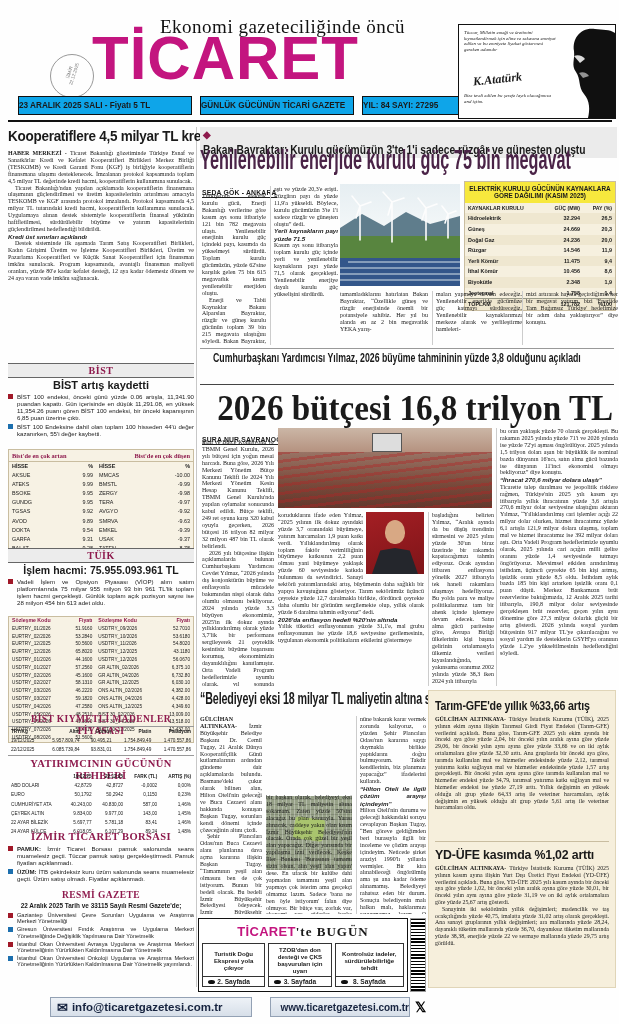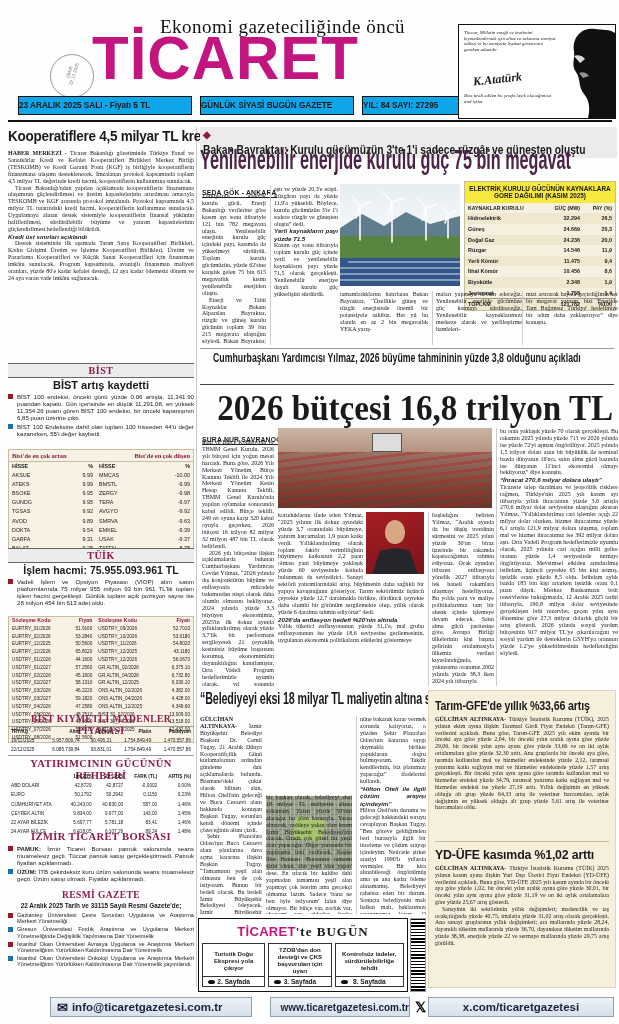--- a/index.html
+++ b/index.html
@@ -125,21 +125,21 @@
 
   <div class="abs tagline" style="left:160px;top:16px;width:300px;">Ekonomi gazeteciliğinde öncü</div>
   <div class="abs logo" style="left:92px;top:28px;">TİCARET</div>
   <div class="abs stamp" style="left:50px;top:54px;width:42px;height:42px;">
     <div class="stamp-inner">
       <div>İZMİR</div>
       <div>22.12.2025</div>
     </div>
   </div>
   <div class="abs mast-box" style="left:18px;top:96px;width:172px;height:17px;">23 ARALIK 2025 SALI - Fiyatı 5 TL</div>
-  <div class="abs mast-box" style="left:200px;top:96px;width:152px;height:17px;">GÜNLÜK SİYASİ BUGÜN GAZETE</div>
+  <div class="abs mast-box" style="left:200px;top:96px;width:152px;height:17px;">GÜNLÜK GÜCÜNÜN TİCARİ GAZETE</div>
   <div class="abs mast-box" style="left:362px;top:96px;width:104px;height:17px;">YIL: 84 SAYI: 27295</div>
 
   <div class="abs atabox" style="left:458px;top:24px;width:156px;height:93px;">
     <div class="abs ataquote" style="left:5px;top:5px;width:92px;">Tüccar, Milletin emeği ve üretimini kıymetlendirmek için eline ve zekasına emniyet edilen ve bu emniyete liyakat göstermesi gereken adamdır</div>
     <div class="abs" style="left:14px;top:44px;"><span class="atasig">K.Atatürk</span></div>
     <div class="abs ataoath" style="left:5px;top:68px;width:92px;">Bize tevdi edilen bu şerefe layık olacağımıza and içtim.</div>
     <svg class="abs" style="right:0;top:0;" width="56" height="93" viewBox="0 0 56 93">
       <rect width="56" height="93" fill="#ffffff"></rect>
       <path d="M36 4 C22 2 13 13 15 26 C16 35 12 40 17 47 C22 54 19 62 25 69 C31 76 31 85 29 93 L56 93 L56 8 C50 4 44 5 36 4 Z" fill="#101010"></path>
       <path d="M15 31 C19 29 24 31 26 34 L21 38 Z" fill="#ffffff" opacity=".85"></path>
@@ -650,17 +650,14 @@
 
   <div class="abs fbox" style="left:50px;top:997px;width:200px;height:18px;">
     <span class="envelope">✉</span>
     <span>info@ticaretgazetesi.com.tr</span>
   </div>
 
   <div class="abs fbox" style="left:270px;top:997px;width:138px;height:18px;justify-content:flex-end;font-size:10px;">
     <span>www.ticaretgazetesi.com.tr</span>
   </div>
   <div class="abs" style="left:412px;top:998px;"><span class="xicon" style="font-size:14px;">𝕏</span></div>
-  <div class="abs fbox" style="left:428px;top:997px;width:184px;height:18px;justify-content:center;">
-    <span>x.com/ticaretgazetesi</span>
-  </div>
 
 </div>
 
 </body></html>

